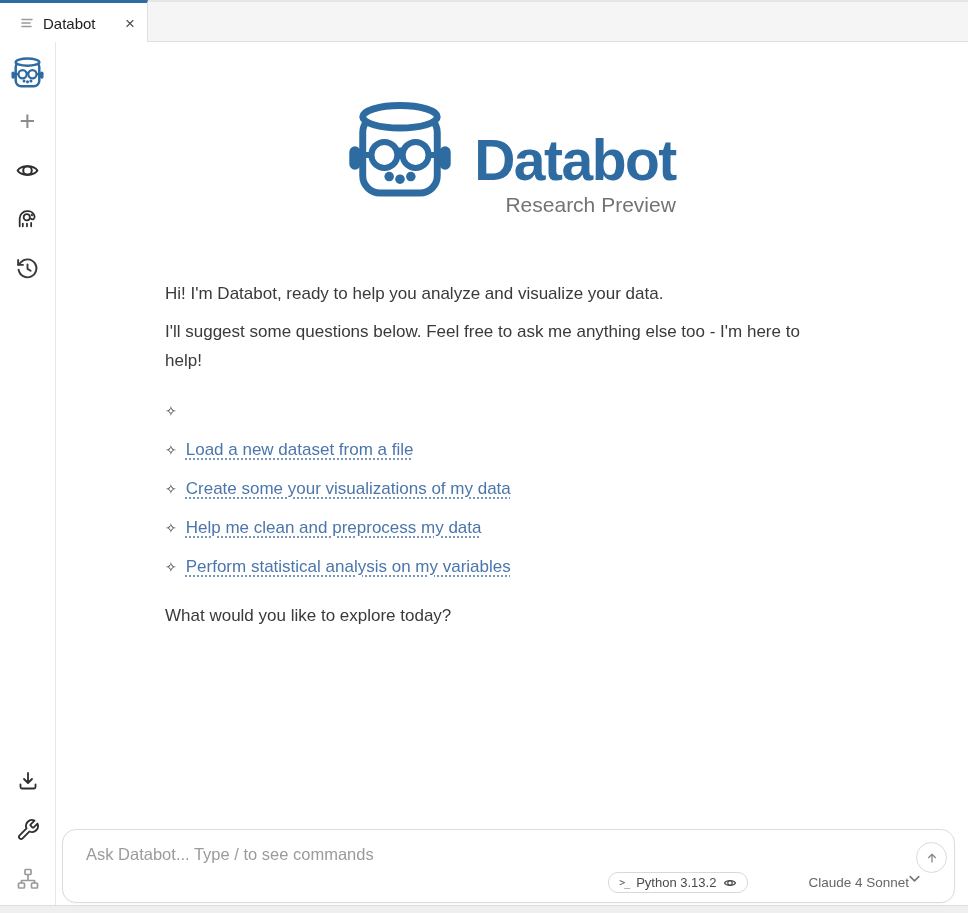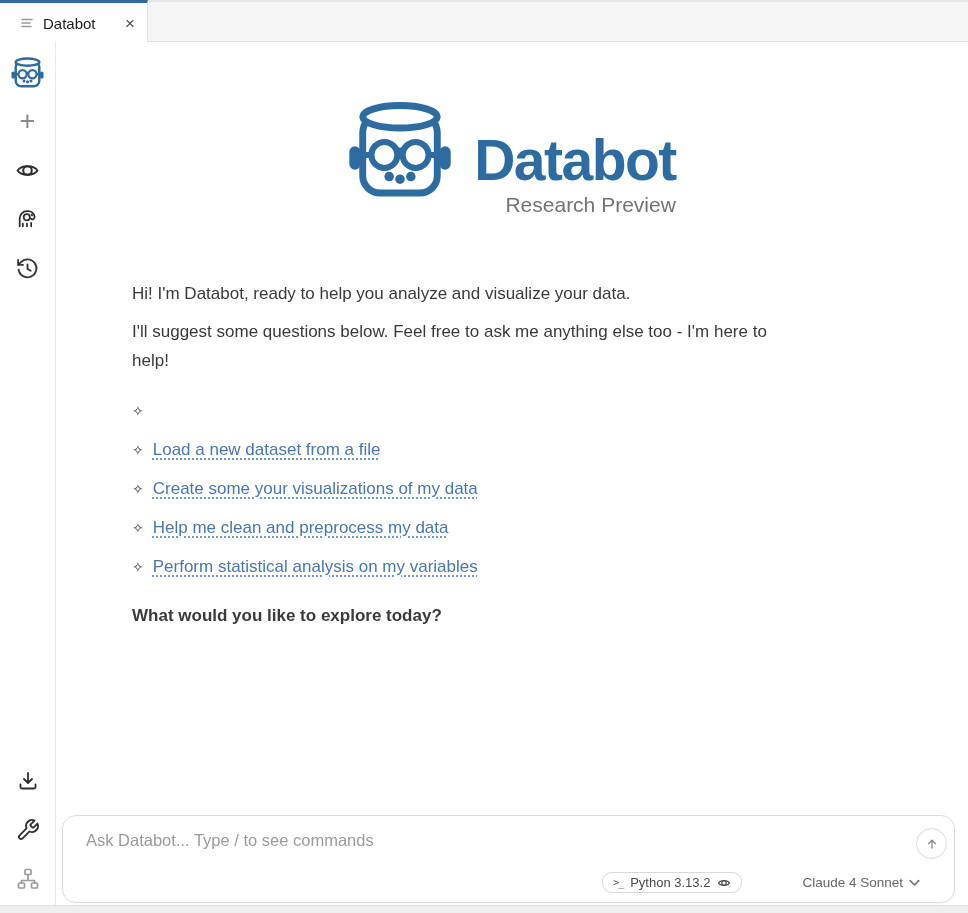--- a/index.html
+++ b/index.html
@@ -51,36 +51,36 @@
   .main { position: absolute; top: 42px; left: 56px; right: 0; bottom: 8px; background: #fff; }
   .hero { display: flex; justify-content: center; align-items: flex-start; gap: 22px; padding-top: 50px; }
   .hero-text { display: flex; flex-direction: column; align-items: flex-end; margin-top: 40px; }
   .brand-title {
     font-size: 57px; font-weight: bold; color: #2d6ba1;
     line-height: 1; letter-spacing: -1.5px;
   }
   .brand-subtitle { font-size: 21px; color: #737373; margin-top: 4px; }
 
   
-  .messages { margin: 62px 0 0 76px; width: 670px; font-size: 17px; color: #3a3a3a; }
+  .messages { margin: 62px 0 0 109px; width: 670px; font-size: 17px; color: #3a3a3a; }
   .messages p { line-height: 29px; margin-bottom: 9px; }
   .suggestions { list-style: none; margin: 17px 0 15px; padding: 0; }
   .suggestions li { display: flex; align-items: baseline; gap: 9px; line-height: 29px; padding: 4.5px 0; }
   .sparkle { color: #3f3f3f; font-size: 14px; flex: 0 0 auto; }
   .suggestion-link {
     color: #4b76ab;
     text-decoration: underline dotted #4b76ab;
     text-underline-offset: 4px;
     cursor: pointer;
   }
-  .closing { margin-top: 15px; font-weight: bold; }
+  .closing { margin-top: 15px; }
 
   
   .composer {
-    position: absolute; left: 6px; right: 13px; bottom: 2px; height: 88px;
+    position: absolute; left: 6px; right: 13px; bottom: 2px; height: 74px;
     border: 1px solid #dcdcdc; border-radius: 14px; background: #fff;
     box-shadow: 0 1px 2px rgba(0,0,0,0.03);
   }
   .composer-input {
     position: absolute; top: 15px; left: 23px; right: 62px;
     border: none; outline: none; font-size: 16.5px; color: #333;
     font-family: "Liberation Sans", sans-serif; background: transparent;
   }
   .composer-input::placeholder { color: #9b9b9b; }
   .composer-meta {
@@ -88,21 +88,21 @@
     display: flex; align-items: center; gap: 60px;
   }
   .env-chip {
     display: flex; align-items: center; gap: 7px;
     border: 1px solid #d8d8d8; border-radius: 10px;
     padding: 2px 10px; font-size: 13px; color: #4a4a4a;
     background: #fff; cursor: pointer;
   }
   .terminal-glyph { font-family: "DejaVu Sans Mono", monospace; font-size: 10px; color: #555; letter-spacing: -1px; }
   .model-select {
-    display: flex; align-items: center; gap: 6px;
+    display: flex; 
     font-size: 13.5px; color: #666; cursor: pointer;
   }
   .send-button {
     position: absolute; top: 12px; right: 7px; width: 31px; height: 31px;
     border-radius: 50%; border: 1px solid #dadada; background: #fff;
     display: flex; align-items: center; justify-content: center; cursor: pointer;
   }
 
   
   .footer {

